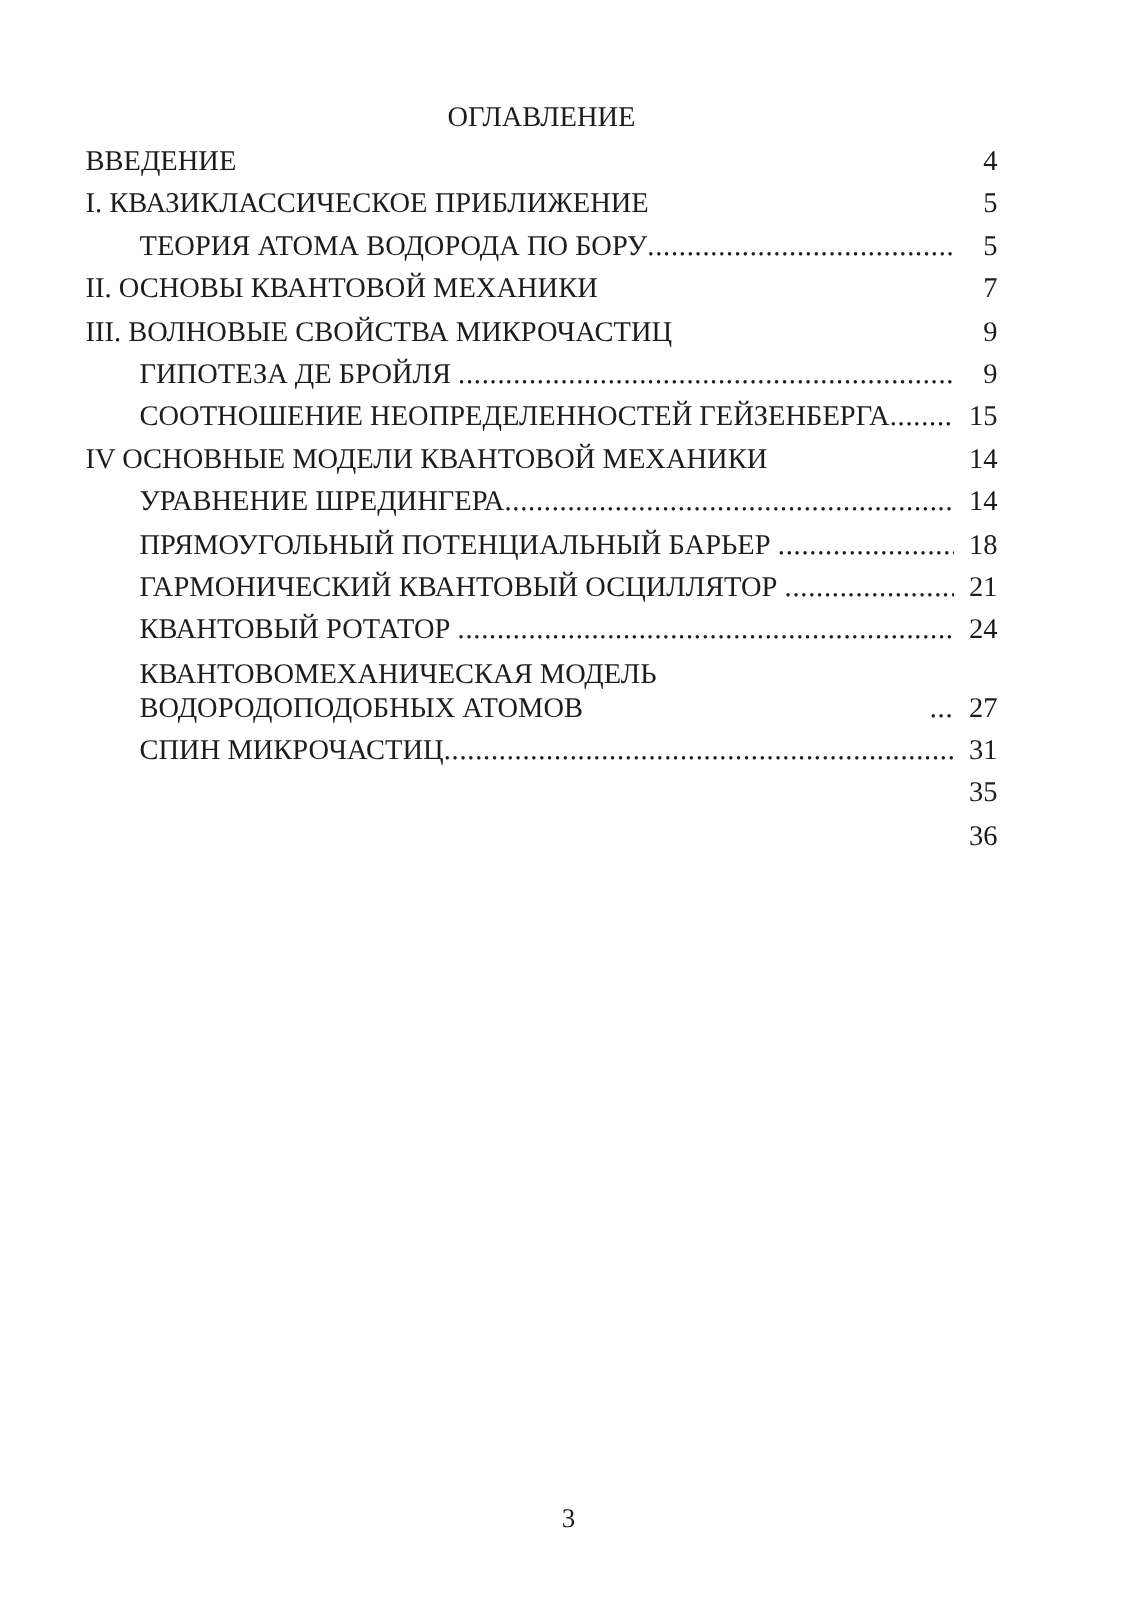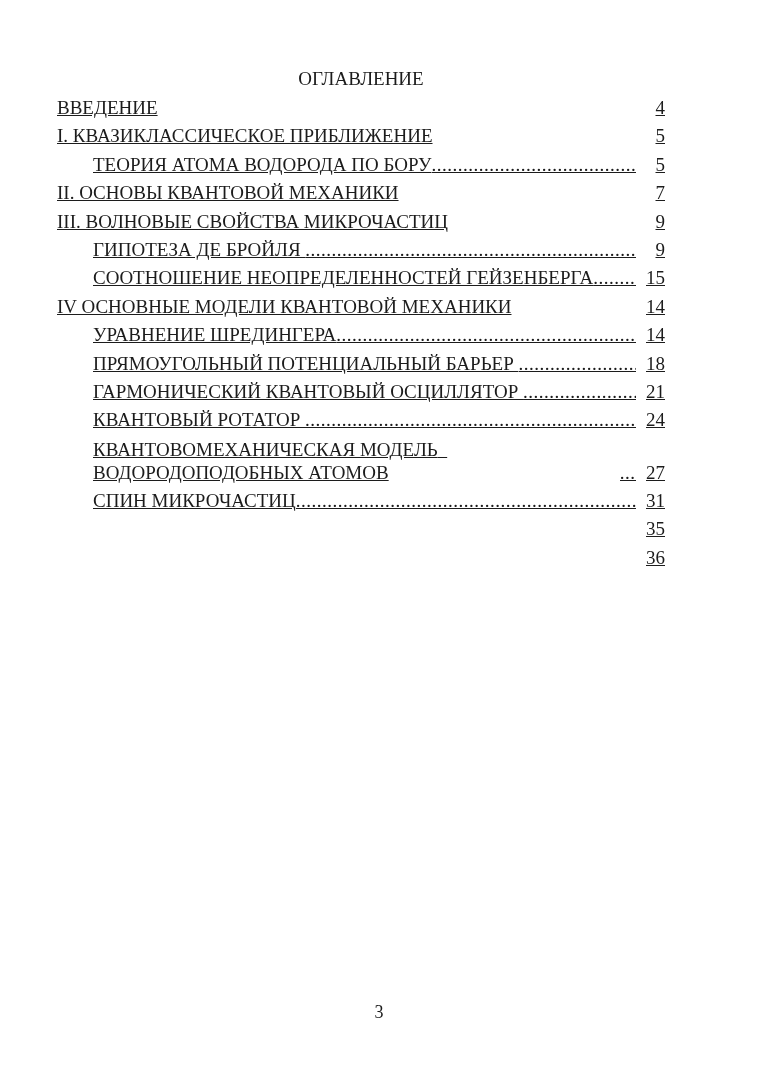--- a/index.html
+++ b/index.html
@@ -27,21 +27,20 @@
     text-align: center;
     line-height: 30px;
     font-weight: normal;
     font-size: 19px;
     margin: 0;
   }
   .entry {
     display: flex;
     align-items: flex-end;
     line-height: 28.4px;
-    text-decoration: underline;
   }
   .entry.sub {
     padding-left: 36px;
   }
   .entry.wrap2 {
     line-height: 23px;
     margin-top: 3px;
     margin-bottom: 3px;
   }
   .label {

